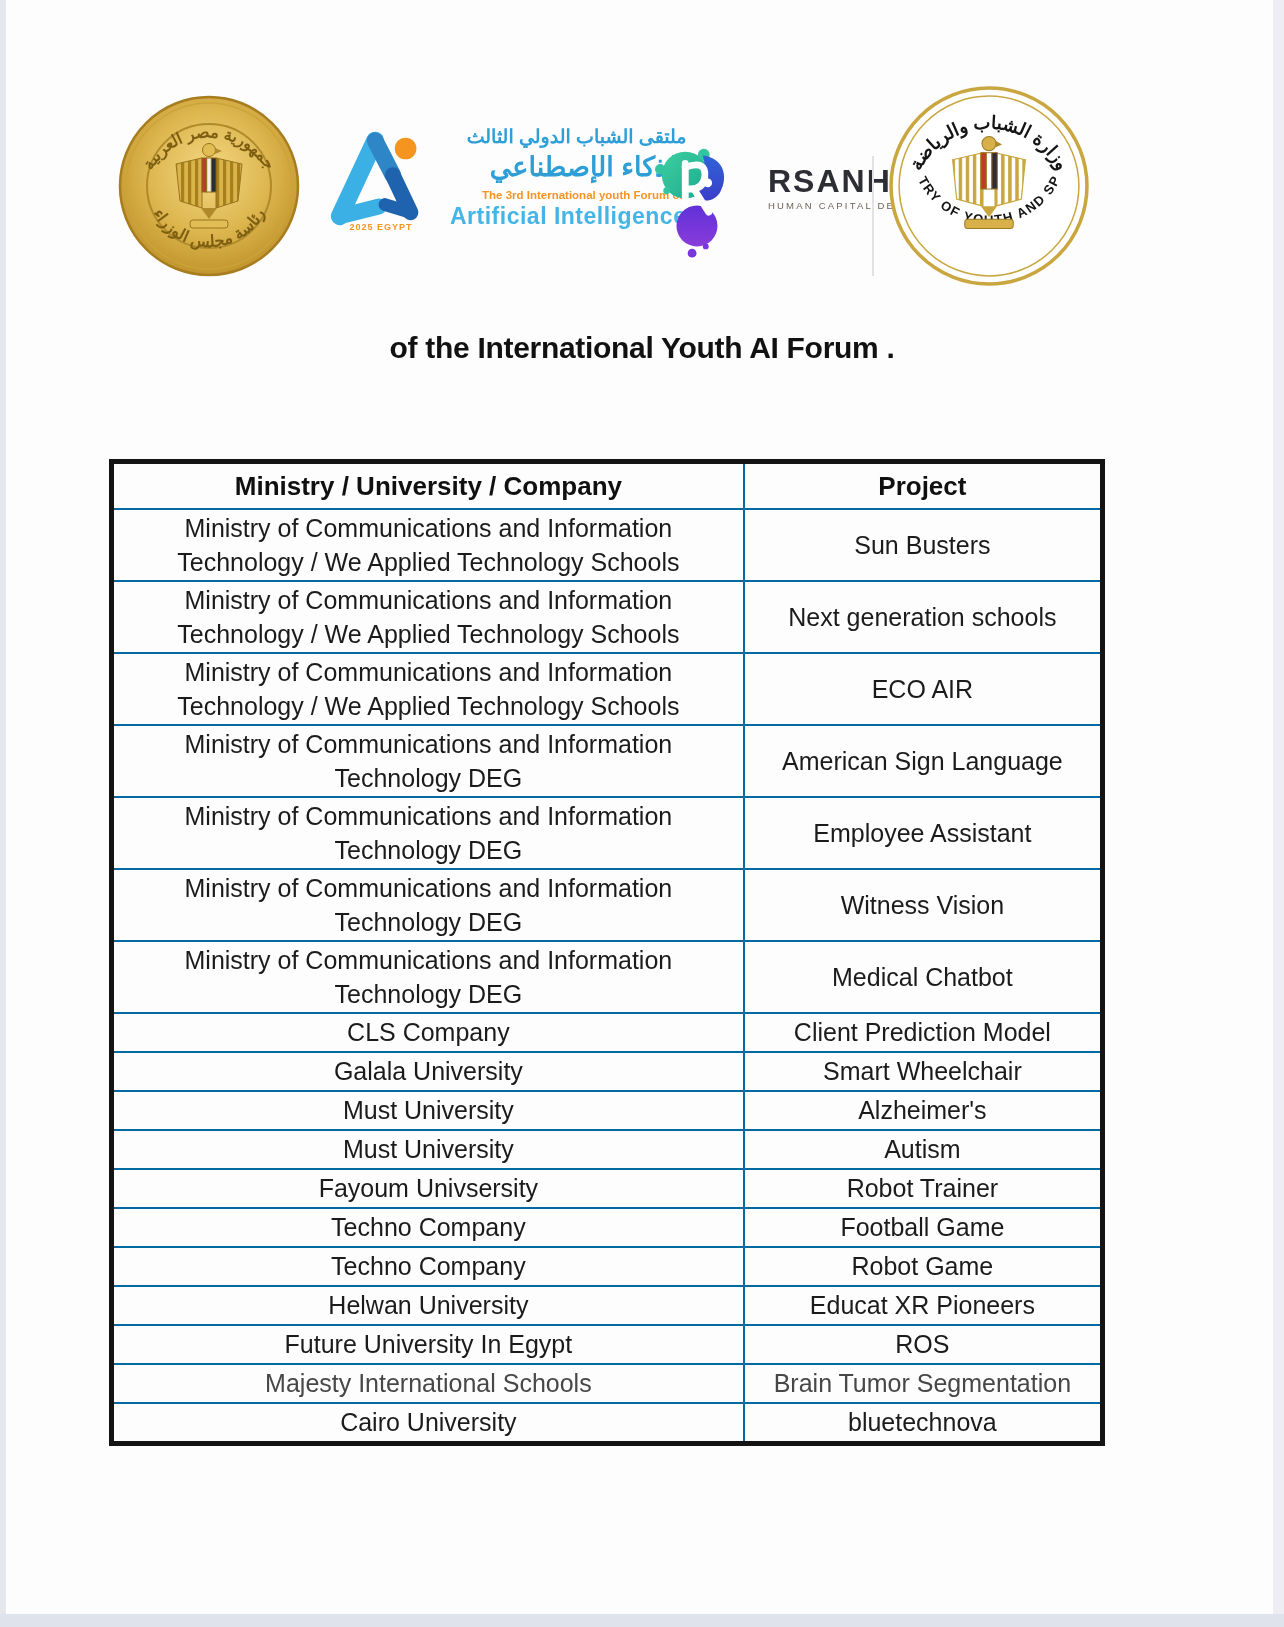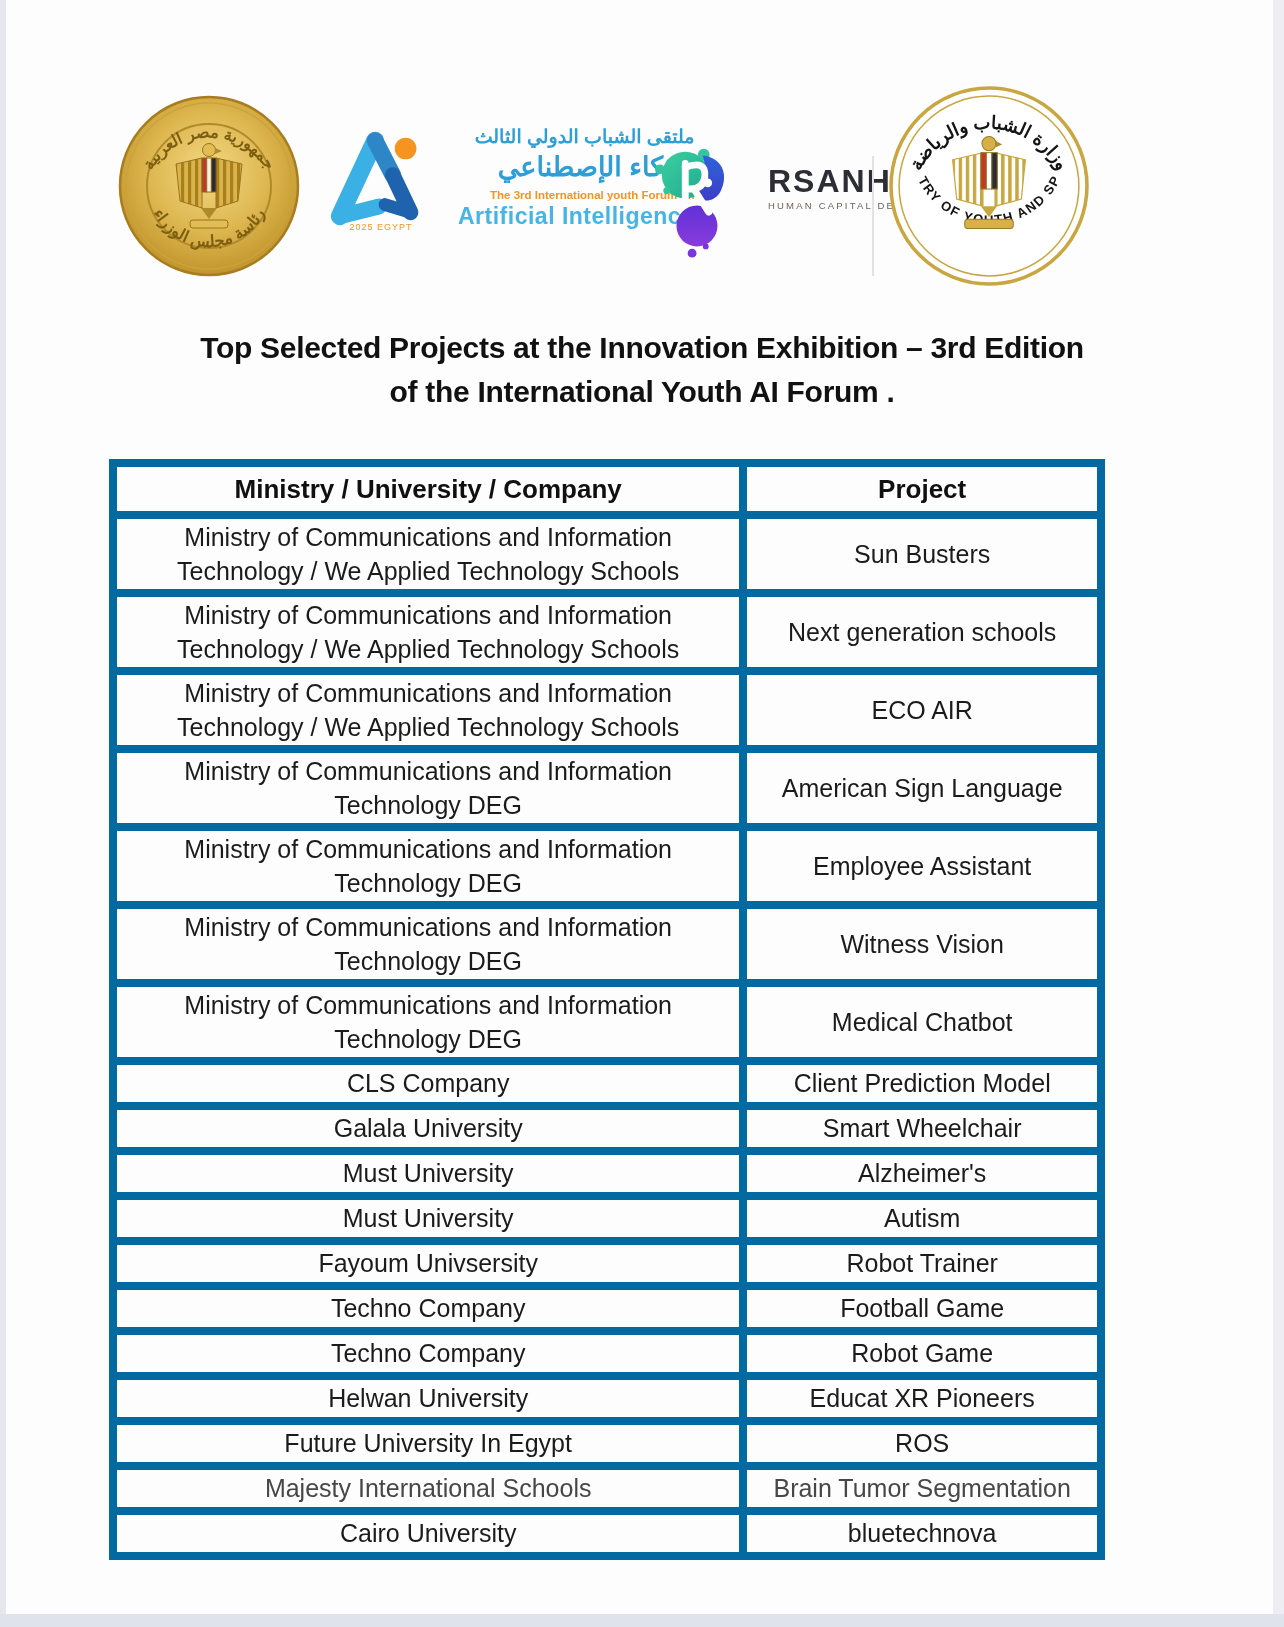--- a/index.html
+++ b/index.html
@@ -10,42 +10,42 @@
   }
   
   .edge-left{position:absolute;left:0;top:0;bottom:0;width:6px;background:#e6e6ef;}
   .edge-right{position:absolute;right:0;top:0;bottom:0;width:11px;background:#ededf3;}
   .edge-bottom{position:absolute;left:0;right:0;bottom:0;height:13px;background:#dfe3ec;}
 
   
   .logo-band{position:absolute;left:0;top:84px;width:100%;height:210px;}
   .seal{position:absolute;left:118px;top:8px;}
   .ai-logo{position:absolute;left:322px;top:34px;display:flex;align-items:flex-start;}
-  .ai-text{margin-left:18px;text-align:right;direction:rtl;margin-top:6px;}
+  .ai-text{margin-left:10px;text-align:right;direction:rtl;margin-top:6px;}
   .ai-ar1{font-size:19px;font-weight:bold;color:#2d9fd6;line-height:26px;}
   .ai-ar2{font-size:27px;font-weight:bold;color:#2d9fd6;line-height:34px;letter-spacing:1px;}
   .ai-en1{direction:ltr;font-size:11.5px;font-weight:bold;color:#f5941f;line-height:16px;margin-top:3px;}
   .ai-en2{direction:ltr;font-size:23px;font-weight:bold;color:#45b5e5;line-height:26px;letter-spacing:0.5px;}
   .ai-mark-wrap{display:flex;flex-direction:column;align-items:center;}
-  .ai-edition{font-size:9px;font-weight:normal;color:#f5941f;letter-spacing:1px;margin-top:-14px;}
+  .ai-edition{font-size:9px;font-weight:bold;color:#f5941f;letter-spacing:1px;margin-top:-14px;}
   .rsanh{position:absolute;left:652px;top:56px;display:flex;align-items:flex-start;gap:20px;}
   .rsanh-text{margin-left:8px;margin-top:24px;}
   .rsanh-name{font-size:32px;font-weight:bold;color:#2d2d34;letter-spacing:2px;line-height:34px;}
   .rsanh-tagline{font-size:9.5px;color:#6f6355;letter-spacing:2.2px;margin-top:2px;}
   .logo-divider{position:absolute;left:872px;top:72px;width:2px;height:120px;background:#e2e2e6;}
   .ministry{position:absolute;left:888px;top:0px;}
 
   
   .doc-title{position:absolute;left:0;top:326px;width:100%;text-align:center;
     font-weight:bold;font-size:30px;line-height:44px;color:#111;letter-spacing:-0.3px;}
 
   
   .tbl-wrap{position:absolute;left:109px;top:459px;}
   table{border-collapse:collapse;width:996px;table-layout:fixed;border:5px solid #141414;}
-  th,td{border:8px solid #0369a1;text-align:center;vertical-align:middle;overflow:hidden;}
+  th,td{border:2px solid #0369a1;text-align:center;vertical-align:middle;overflow:hidden;}
   th{font-size:26px;font-weight:bold;height:42px;color:#101010;}
   td{font-size:25px;padding:1px 22px;color:#1b1b1b;}
   tr.tall td{height:68px;line-height:34px;}
   tr.single td{height:35px;line-height:27px;}
   tr.muted td{color:#474747;}
 </style>
 </head>
 <body>
 
 <div class="page">
@@ -184,21 +184,20 @@
           <circle cx="100" cy="58" r="7" fill="#d8b04a" stroke="#9a7b22" stroke-width="1"></circle>
           <polygon points="106,55 113,59 106,62" fill="#b08a2a"></polygon>
           <polygon points="92,120 108,120 100,131" fill="#c9a63f"></polygon>
           <rect x="76" y="133" width="48" height="9" rx="3" fill="#d8b04a" stroke="#9a7b22" stroke-width="1"></rect>
         </g>
       </svg>
     </div>
   </div>
 
   <div class="doc-title">
-    <div>Top Selected Projects at the Innovation Exhibition – 3rd Edition</div>
     <div>of the International Youth AI Forum .</div>
   </div>
 
   <div class="tbl-wrap">
     <table>
       <colgroup>
           <col style="width:63.8%">
           <col style="width:36.2%">
         </colgroup>
       <tbody>

